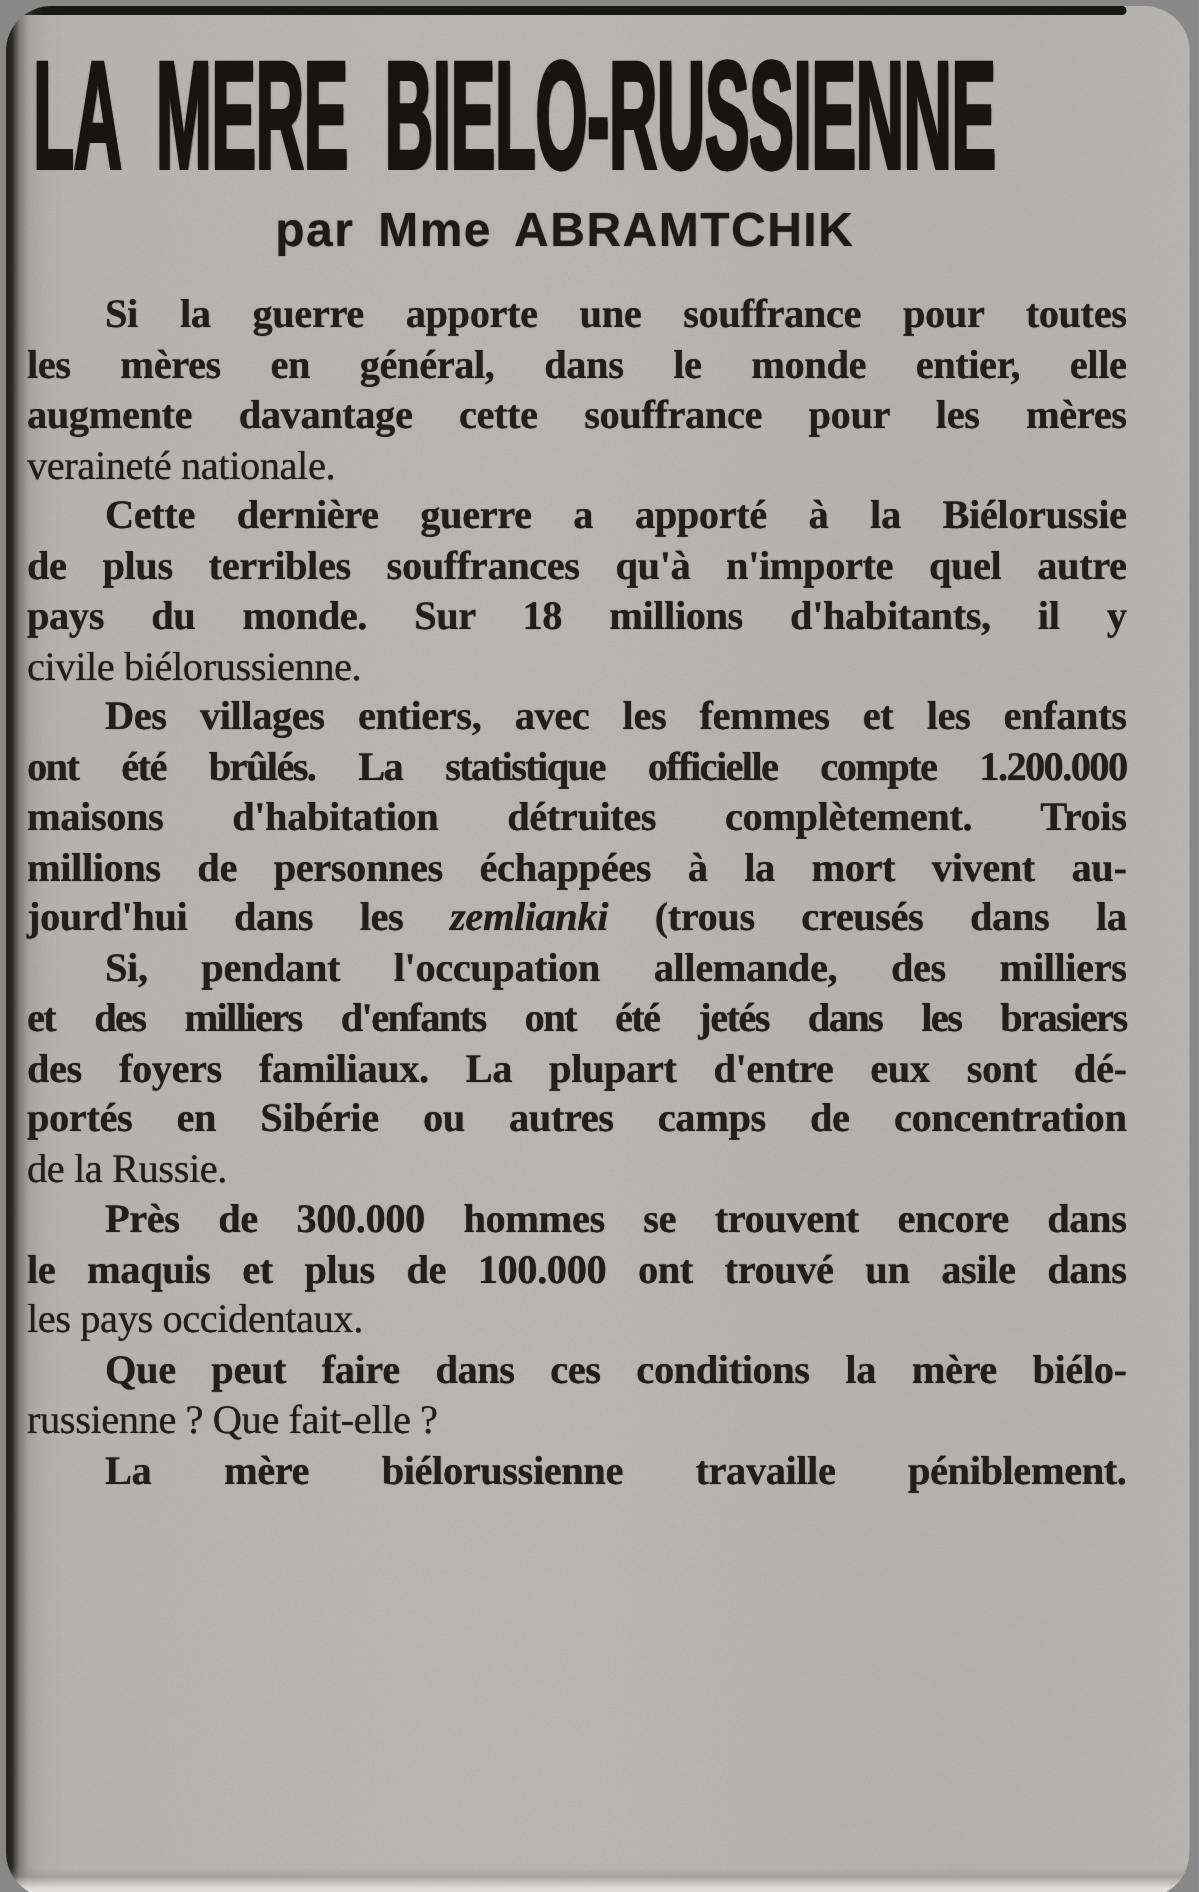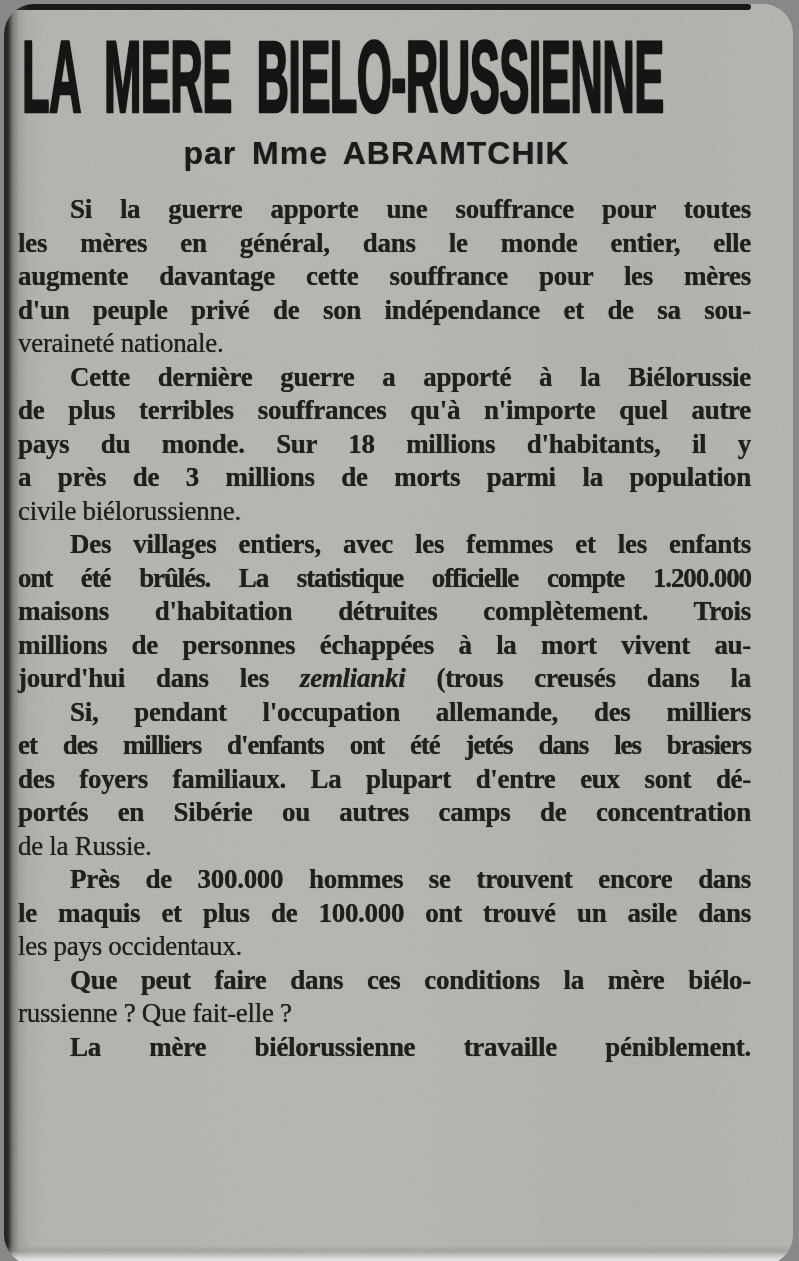--- a/index.html
+++ b/index.html
@@ -82,29 +82,27 @@
 
   <h1 class="title">LA MERE BIELO-RUSSIENNE</h1>
   <div class="byline">par Mme ABRAMTCHIK</div>
 
   <div class="bodycol">
 
     <div class="p">
       <div class="ln j ind">Si la guerre apporte une souffrance pour toutes</div>
       <div class="ln j">les mères en général, dans le monde entier, elle</div>
       <div class="ln j">augmente davantage cette souffrance pour les mères</div>
-      <div class="ln j">d'un peuple privé de son indépendance et de sa sou-</div>
       <div class="ln">veraineté nationale.</div>
     </div>
 
     <div class="p">
       <div class="ln j ind">Cette dernière guerre a apporté à la Biélorussie</div>
       <div class="ln j">de plus terribles souffrances qu'à n'importe quel autre</div>
       <div class="ln j">pays du monde. Sur 18 millions d'habitants, il y</div>
-      <div class="ln j">a près de 3 millions de morts parmi la population</div>
       <div class="ln">civile biélorussienne.</div>
     </div>
 
     <div class="p">
       <div class="ln j ind">Des villages entiers, avec les femmes et les enfants</div>
       <div class="ln j cram">ont été brûlés. La statistique officielle compte 1.200.000</div>
       <div class="ln j">maisons d'habitation détruites complètement. Trois</div>
       <div class="ln j">millions de personnes échappées à la mort vivent au-</div>
       <div class="ln j"><span>jourd'hui dans les </span><i>zemlianki</i><span> (trous creusés dans la</span></div>
     </div>

